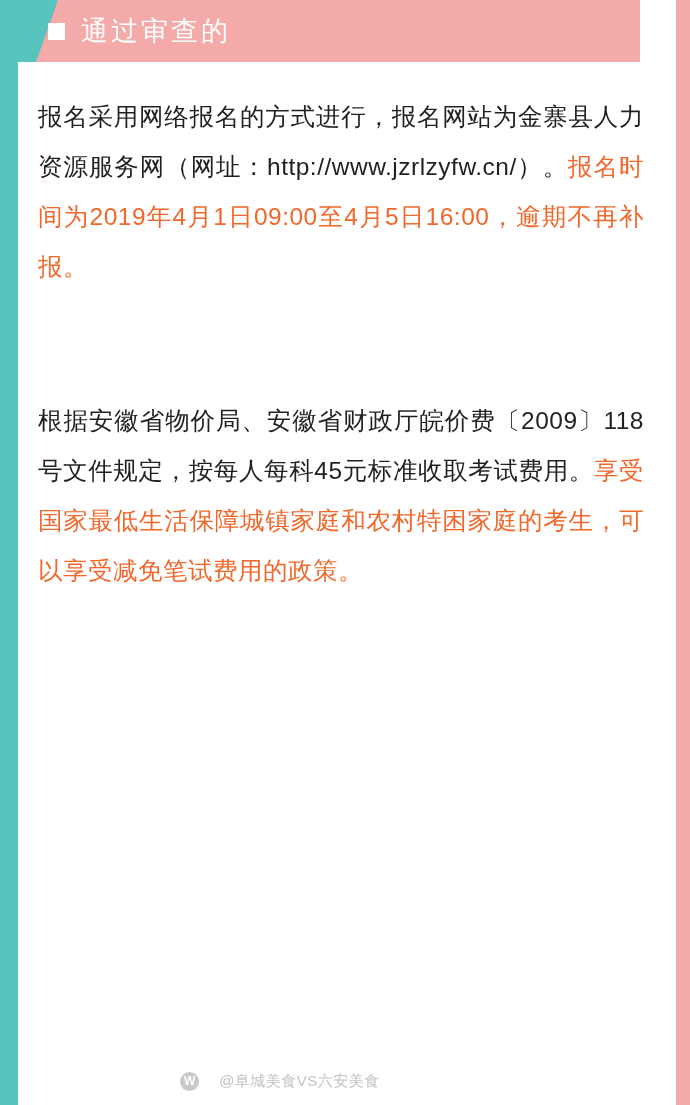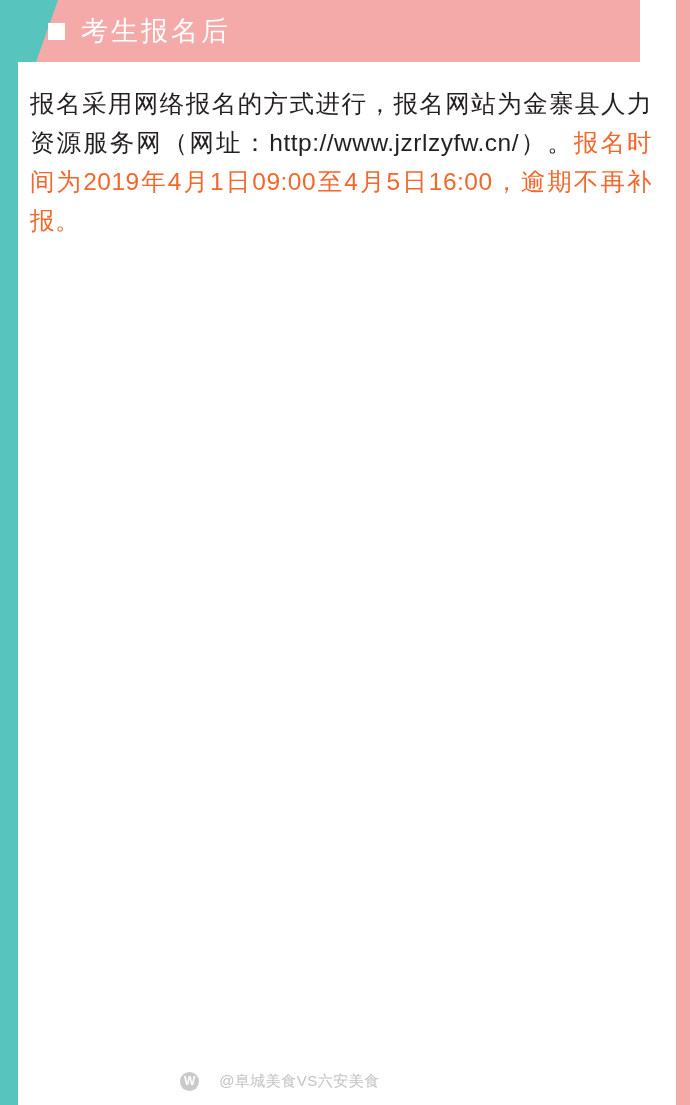--- a/index.html
+++ b/index.html
@@ -91,23 +91,23 @@
   
   .content {
     position: absolute;
     left: 18px;
     top: 62px;
     width: 658px;
     padding: 22px 24px 0 12px;
     box-sizing: border-box;
   }
   p.para {
-    margin: 0;
+    margin: 8px;
     font-size: 24.5px;
-    line-height: 39px;
+    line-height: 50px;
     color: #231f20;
     text-align: justify;
     text-justify: inter-ideograph;
     letter-spacing: 0.5px;
   }
   .hl {
     color: #f2672b;
   }
   .gap-lg { height: 46px; }
   .gap-md { height: 42px; }
@@ -155,34 +155,35 @@
 <div class="page">
 
   <div class="left-bar"></div>
   <div class="right-bar"></div>
 
   <div class="header">
     <div class="header-teal"></div>
     <div class="header-pink"></div>
     <div class="header-inner">
       <span class="header-square"></span>
-      <span class="header-title">考生报名后</span>
+      <span class="header-title">通过审查的</span>
     </div>
   </div>
 
   <div class="content">
 
     <p class="para"><span>报名采用网络报名的方式进行，报名网站为金寨县人力资源服务网（网址：http://www.jzrlzyfw.cn/）。</span><span class="hl">报名时间为2019年4月1日09:00至4月5日16:00，逾期不再补报。</span></p>
 
     <div class="gap-lg"></div>
 
 
 
     <div class="gap-md"></div>
 
+    <p class="para"><span>根据安徽省物价局、安徽省财政厅皖价费〔2009〕118号文件规定，按每人每科45元标准收取考试费用。</span><span class="hl">享受国家最低生活保障城镇家庭和农村特困家庭的考生，可以享受减免笔试费用的政策。</span></p>
 
   </div>
 
   <div class="watermark">
     <span class="wb-logo"></span>
     <span class="watermark-text">@阜城美食VS六安美食</span>
   </div>
 
 </div>
 

